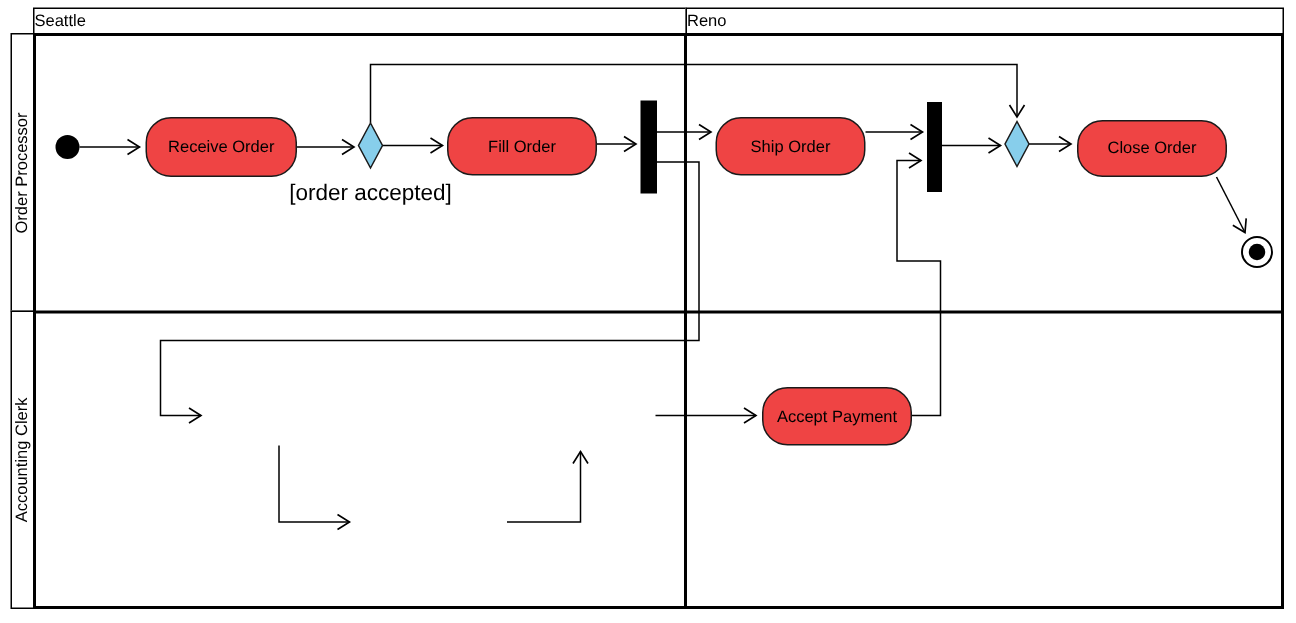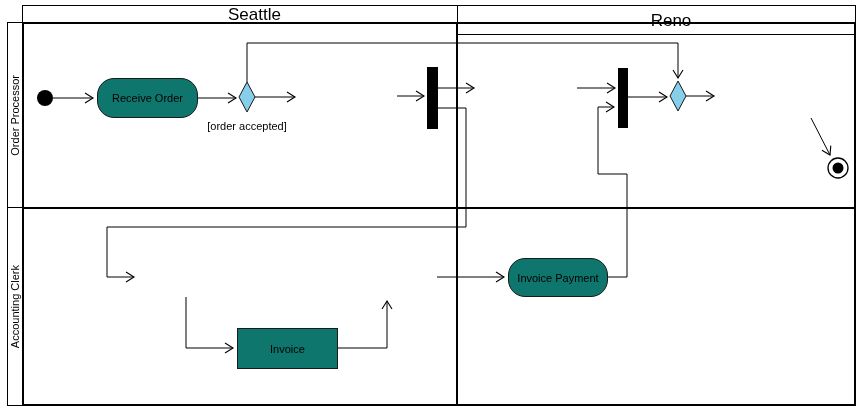--- a/index.html
+++ b/index.html
@@ -2,51 +2,51 @@
 <html><head>
 <meta charset="utf-8">
 <style>
   html,body{margin:0;padding:0;background:#ffffff;}
   .canvas{
     position:relative;width:864px;height:415px;background:#ffffff;overflow:hidden;
     font-family:"Liberation Sans",sans-serif;color:#000;
   }
   .frame{position:absolute;box-sizing:border-box;background:#ffffff;z-index:1;}
   .col-header{
-    border:1px solid #000;display:flex;align-items:center;justify-content:center;
-    font-size:17px;line-height:11px;padding-left:29px;
+    border:1px solid #000;display:flex;align-items:center;justify-content:flex-start;
+    font-size:11px;line-height:11px;
   }
   .row-header{
     border:1px solid #000;display:flex;align-items:center;justify-content:center;
     font-size:11px;
   }
   .vlabel{writing-mode:vertical-rl;transform:rotate(180deg);white-space:nowrap;}
   .content-frame{border:2px solid #000;background:transparent;}
   .divider{position:absolute;background:#000;z-index:1;}
   svg.wires{position:absolute;left:0;top:0;z-index:2;}
   .activity{
     position:absolute;box-sizing:border-box;z-index:3;
-    background:#0f766e;border:1px solid #1a1a1a;border-radius:17px;
+    background:#ef4444;border:1px solid #1a1a1a;border-radius:17px;
     display:flex;align-items:center;justify-content:center;
     font-size:11px;text-align:center;
   }
   .object-node{border-radius:0;}
   .guard{
-    position:absolute;z-index:3;font-size:11px;text-align:center;white-space:nowrap;
+    position:absolute;z-index:3;font-size:15px;text-align:center;white-space:nowrap;
   }
 </style>
 </head>
 <body>
 
 <div class="canvas">
 
   <div class="frame col-header" style="left:22px;top:5px;width:436px;height:18px">
     <span>Seattle</span>
   </div>
-  <div class="frame col-header" style="left:457px;top:5px;width:399px;height:30px">
+  <div class="frame col-header" style="left:457px;top:5px;width:399px;height:18px">
     <span>Reno</span>
   </div>
   <div class="frame row-header" style="left:7px;top:22px;width:16px;height:186px">
     <span class="vlabel">Order Processor</span>
   </div>
   <div class="frame row-header" style="left:7px;top:207px;width:16px;height:199px">
     <span class="vlabel">Accounting Clerk</span>
   </div>
   <div class="frame content-frame" style="left:22px;top:22px;width:834px;height:384px"></div>
   <div class="divider" style="left:456px;top:22px;width:2px;height:384px"></div>
@@ -82,22 +82,28 @@
     <polygon points="678,81 686,96 678,111 670,96" fill="#87ceeb" stroke="#1a1a1a" stroke-width="1"></polygon>
     <g>
       <circle cx="838" cy="168" r="10" fill="#fff" stroke="#000" stroke-width="1.3"></circle>
       <circle cx="838" cy="168" r="5.5" fill="#000"></circle>
     </g>
   </svg>
 
   <div class="activity" style="left:97px;top:78px;width:101px;height:40px">
     <span>Receive Order</span>
   </div>
-  <div class="activity object-node" style="left:237px;top:328px;width:101px;height:41px">
-    <span>Invoice</span>
+  <div class="activity" style="left:298px;top:78px;width:100px;height:39px">
+    <span>Fill Order</span>
+  </div>
+  <div class="activity" style="left:477px;top:78px;width:100px;height:39px">
+    <span>Ship Order</span>
+  </div>
+  <div class="activity" style="left:718px;top:80px;width:100px;height:38px">
+    <span>Close Order</span>
   </div>
   <div class="activity" style="left:508px;top:258px;width:100px;height:39px">
-    <span>Invoice Payment</span>
+    <span>Accept Payment</span>
   </div>
 
   <div class="guard" style="left:187px;top:120px;width:120px">[order accepted]</div>
 
 </div>
 
 </body></html>

